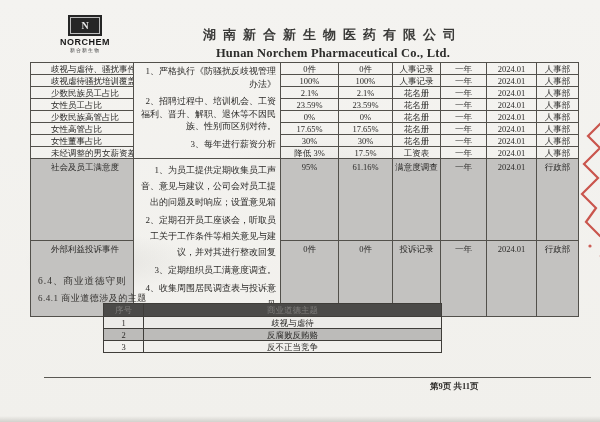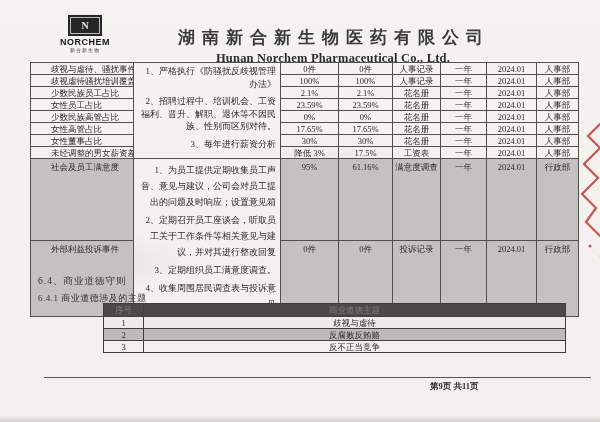--- a/index.html
+++ b/index.html
@@ -25,21 +25,21 @@
   .logo .emblem{
     margin:0 auto;width:34px;height:21px;background:#262626;
     color:#e8e8e8;font-size:10px;font-weight:bold;line-height:21px;
     box-shadow:inset 0 0 0 2px #262626, inset 0 0 0 3px #bdbdbd;
     letter-spacing:0;
   }
   .logo .brand{font-family:"Liberation Sans",sans-serif;font-size:9px;font-weight:bold;color:#161616;letter-spacing:.5px;margin-top:1px;}
   .logo .brand-sub{font-size:5px;color:#3c3c3c;letter-spacing:1px;}
 
   .titles{position:absolute;left:178px;top:26px;width:310px;text-align:center;}
-  .title-cn{font-size:17px;font-weight:bold;color:#3a3a38;letter-spacing:7px;white-space:nowrap;}
+  .title-cn{font-size:13px;font-weight:bold;color:#3a3a38;letter-spacing:7px;white-space:nowrap;}
   .title-en{font-size:12.5px;font-weight:bold;color:#2d2d2b;margin-top:2px;letter-spacing:.2px;}
 
   
   table.metrics{
     position:absolute;left:30px;top:62px;width:548px;
     border-collapse:collapse;table-layout:fixed;
   }
   .metrics td{
     border:1px solid #52504b;
     font-size:8.5px;line-height:10px;
@@ -58,21 +58,21 @@
   .metrics tr.tall td{vertical-align:top;padding-top:3px;white-space:normal;}
   .metrics tr.tall td.shaded, .metrics td.shaded{background:#c3c2c0;}
   .metrics tr.tall{height:54px;}
   .metrics tr.tall2{height:50px;}
 
   
   .s64-title{position:absolute;left:38px;top:275px;font-size:9.5px;color:#33312e;letter-spacing:1px;text-align:center;}
   .s64-sub{position:absolute;left:38px;top:292px;font-size:9px;color:#33312e;letter-spacing:.5px;}
 
   table.ethics{
-    position:absolute;left:103px;top:303px;width:463px;
+    position:absolute;left:103px;top:303px;width:339px;
     border-collapse:collapse;table-layout:fixed;
   }
   .ethics td,.ethics th{
     border:1px solid #3f3d39;font-size:8.5px;line-height:10px;
     padding:0 2px;text-align:center;font-weight:normal;
   }
   .ethics tr{height:12px;}
   .ethics tr.head{height:13px;}
   .ethics tr.head th{background:#4b4a48;color:#7f7e7c;}
   .ethics tr.t1 td{background:#ecebe8;}

